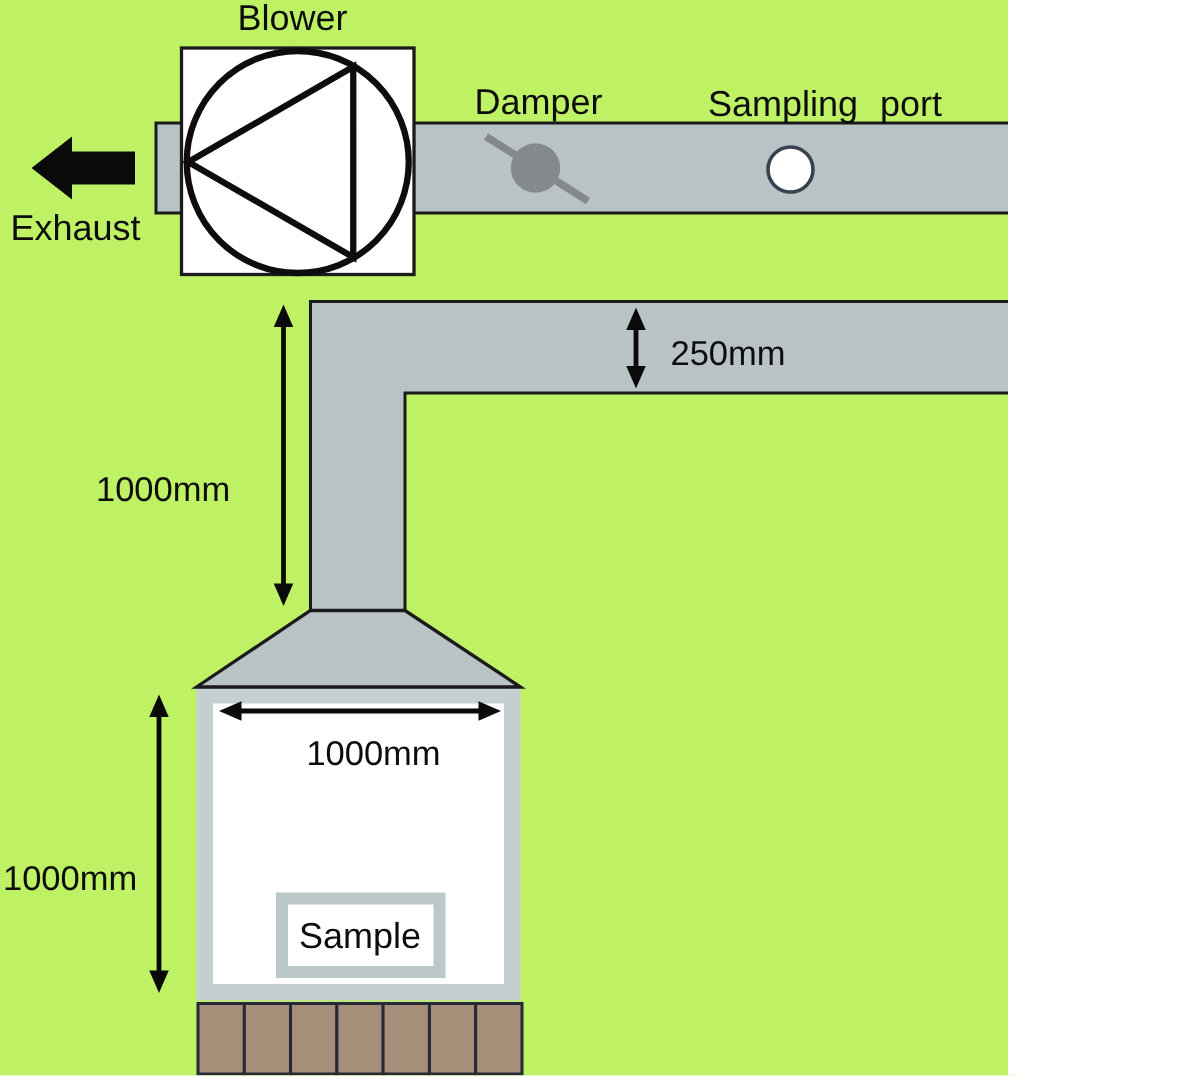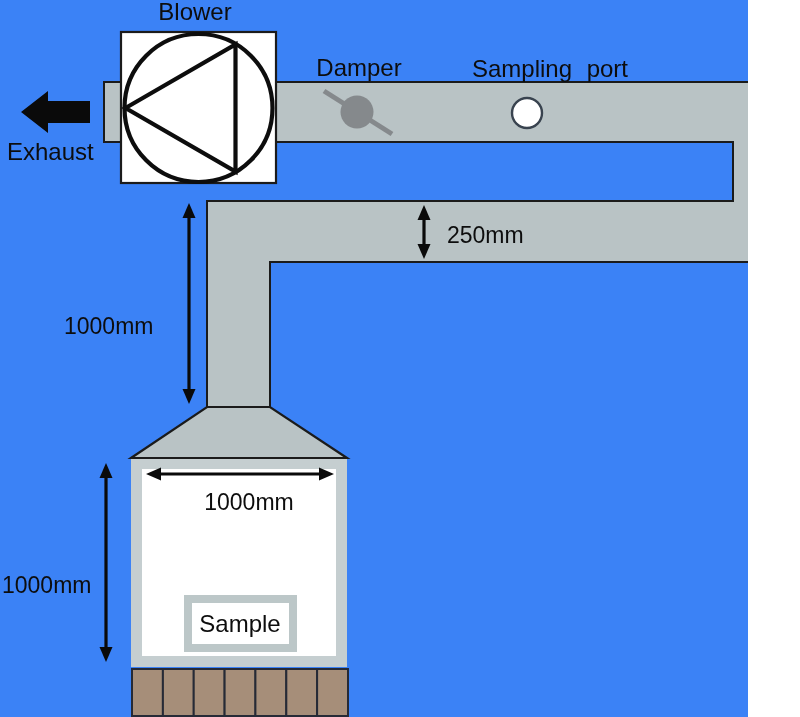--- a/index.html
+++ b/index.html
@@ -2,23 +2,23 @@
 <html><head>
 <meta charset="utf-8">
 <style>
   html, body {
     margin: 0;
     padding: 0;
     background: #ffffff;
   }
   .canvas {
     position: relative;
-    width: 748px;
+    width: 672px;
     height: 717px;
-    background: #3b82f6;
+    background: #bef264;
     font-family: "Liberation Sans", sans-serif;
     overflow: hidden;
   }
   svg { display: block; }
   text {
     fill: #0d0d0d;
     font-family: "Liberation Sans", sans-serif;
   }
   .lbl { font-size: 24px; }
   .dim { font-size: 23px; }

